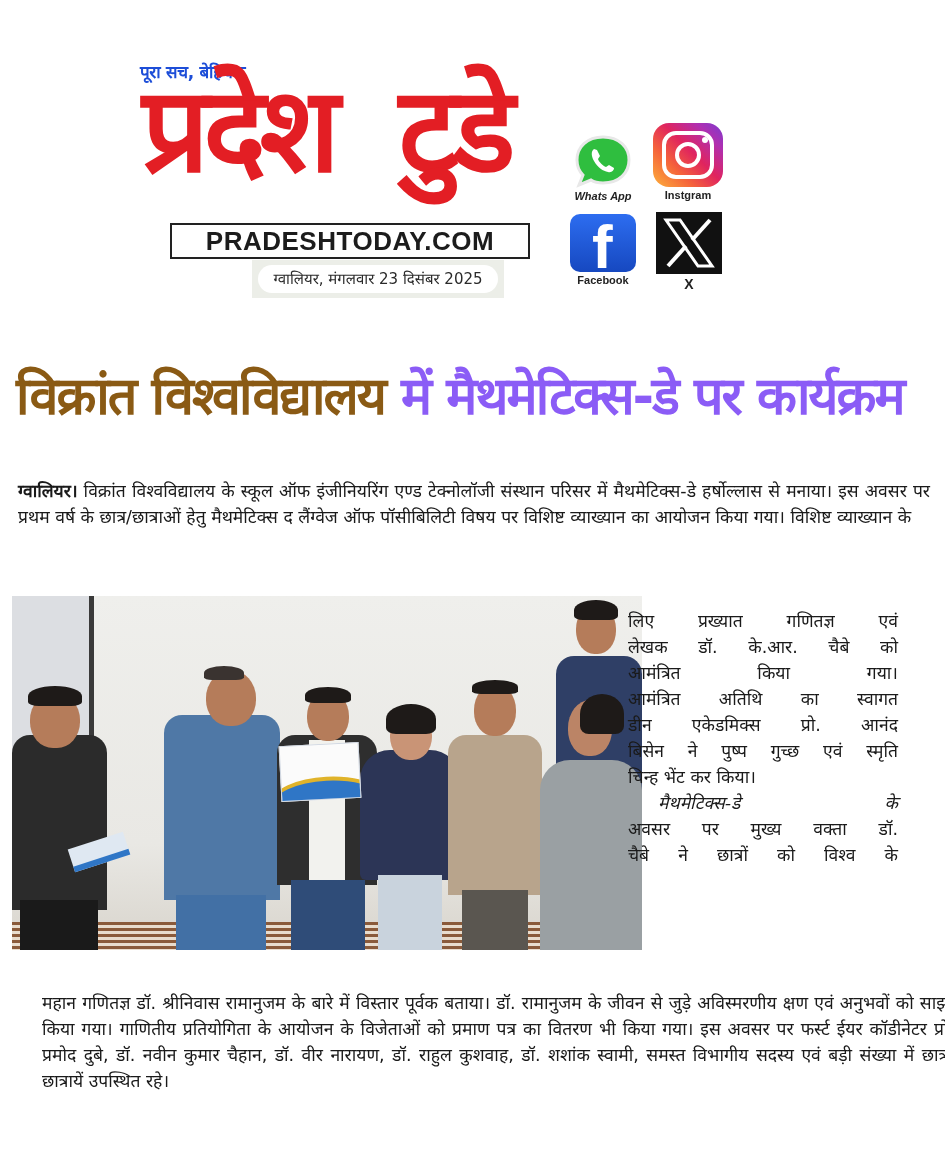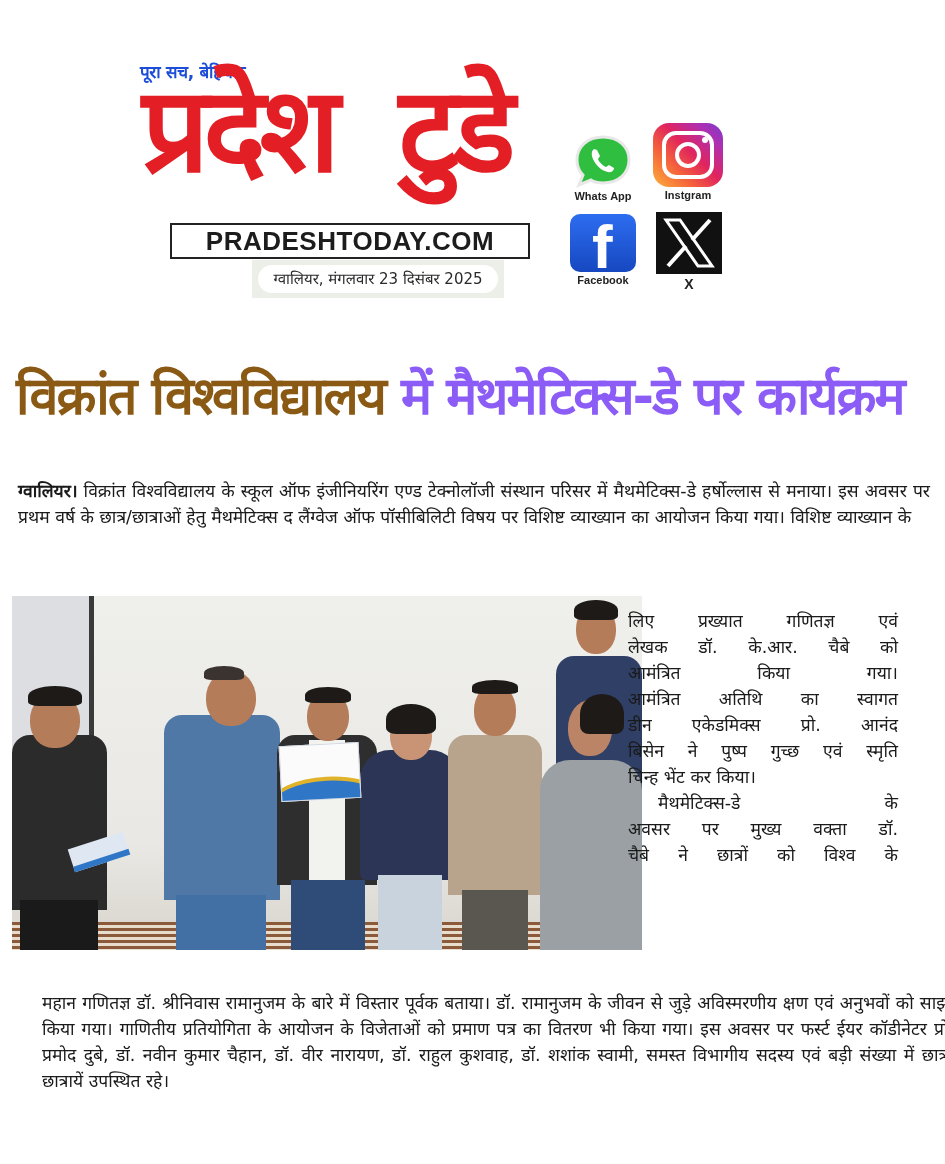--- a/index.html
+++ b/index.html
@@ -17,21 +17,21 @@
   .dateline-box { position: absolute; left: 112px; top: 205px; width: 252px; height: 38px; background: #eceee8; }
   .dateline { position: absolute; left: 6px; top: 5px; right: 6px; bottom: 5px; background: #fff; border-radius: 14px;
               font-size: 15px; line-height: 28px; text-align: center; color: #2a2a2a; }
 
   
   .digital { position: absolute; left: 556px; top: 88px; width: 190px; height: 210px; }
   .digital-title { position: absolute; left: 2px; top: 0; font-family: "DejaVu Serif", serif; font-weight: bold;
                    font-size: 25px; color: #111; letter-spacing: -0.5px; white-space: nowrap; }
   .social { position: absolute; text-align: center; }
   .social-label { font-family: "Liberation Sans", sans-serif; font-weight: 900; font-size: 11px; color: #222; display: block; margin-top: 2px; }
-  .s-wa { left: 12px; top: 46px; width: 70px; }
+  .s-wa { left: 12px; top: 46px; width: 70px; font-style: italic; }
   .s-ig { left: 94px; top: 35px; width: 76px; }
   .s-fb { left: 12px; top: 126px; width: 70px; }
   .s-x  { left: 98px; top: 124px; width: 70px; }
   .wa-icon { width: 62px; height: 54px; margin: 0 auto; position: relative; }
   .ig-icon { width: 70px; height: 64px; margin: 0 auto; border-radius: 16px;
              background: linear-gradient(45deg, #fdb13b 0%, #f5643a 30%, #e0245e 55%, #b02fb0 80%, #7a3bd0 100%); position: relative; }
   .ig-icon .ring { position: absolute; left: 9px; top: 8px; width: 52px; height: 48px; border: 4px solid #fff; border-radius: 14px; }
   .ig-icon .lens { position: absolute; left: 22px; top: 19px; width: 26px; height: 26px; border: 4px solid #fff; border-radius: 50%; }
   .ig-icon .dot  { position: absolute; left: 49px; top: 14px; width: 6px; height: 6px; background: #fff; border-radius: 50%; }
   .fb-icon { width: 66px; height: 58px; margin: 0 auto; background: linear-gradient(#2d6df0, #1648c0); border-radius: 10px;
@@ -47,21 +47,21 @@
   .hl-accent { color: #8a5a14; }
   .hl-rest { color: #8b5cf6; }
 
   
   .para { position: absolute; font-size: 17.5px; line-height: 26px; color: #1a1a1a; text-align: justify; }
   .para-top { left: 18px; top: 478px; width: 912px; }
   .para-top .place { font-weight: bold; }
   .para-side { left: 628px; top: 608px; width: 270px; text-align: justify; text-align-last: justify; }
   .para-side .line { display: block; text-align: justify; text-align-last: justify; }
   .para-side .line.last { text-align-last: left; }
-  .para-side .indent { padding-left: 30px; }
+  .para-side .indent { padding-left: 30px; font-style: italic; }
   .para-bottom { left: 18px; top: 990px; width: 912px; margin-left: 24px; }
 
   
   .photo { position: absolute; left: 12px; top: 596px; width: 630px; height: 354px; overflow: hidden;
            background: linear-gradient(180deg, #efefec 0%, #e9e8e4 70%, #d8d4cc 100%); }
   .photo .screen-edge { position: absolute; left: 0; top: 0; width: 82px; height: 280px; background: #dcdee2; border-right: 5px solid #3a3a3a; }
   .photo .floor { position: absolute; left: 0; bottom: 0; width: 100%; height: 28px;
                   background: repeating-linear-gradient(180deg, #8a5a3a 0 3px, #e8dccd 3px 6px); }
   .person { position: absolute; bottom: 0; }
   .head { position: absolute; border-radius: 50% 50% 46% 46%; background: #b57c5a; }

